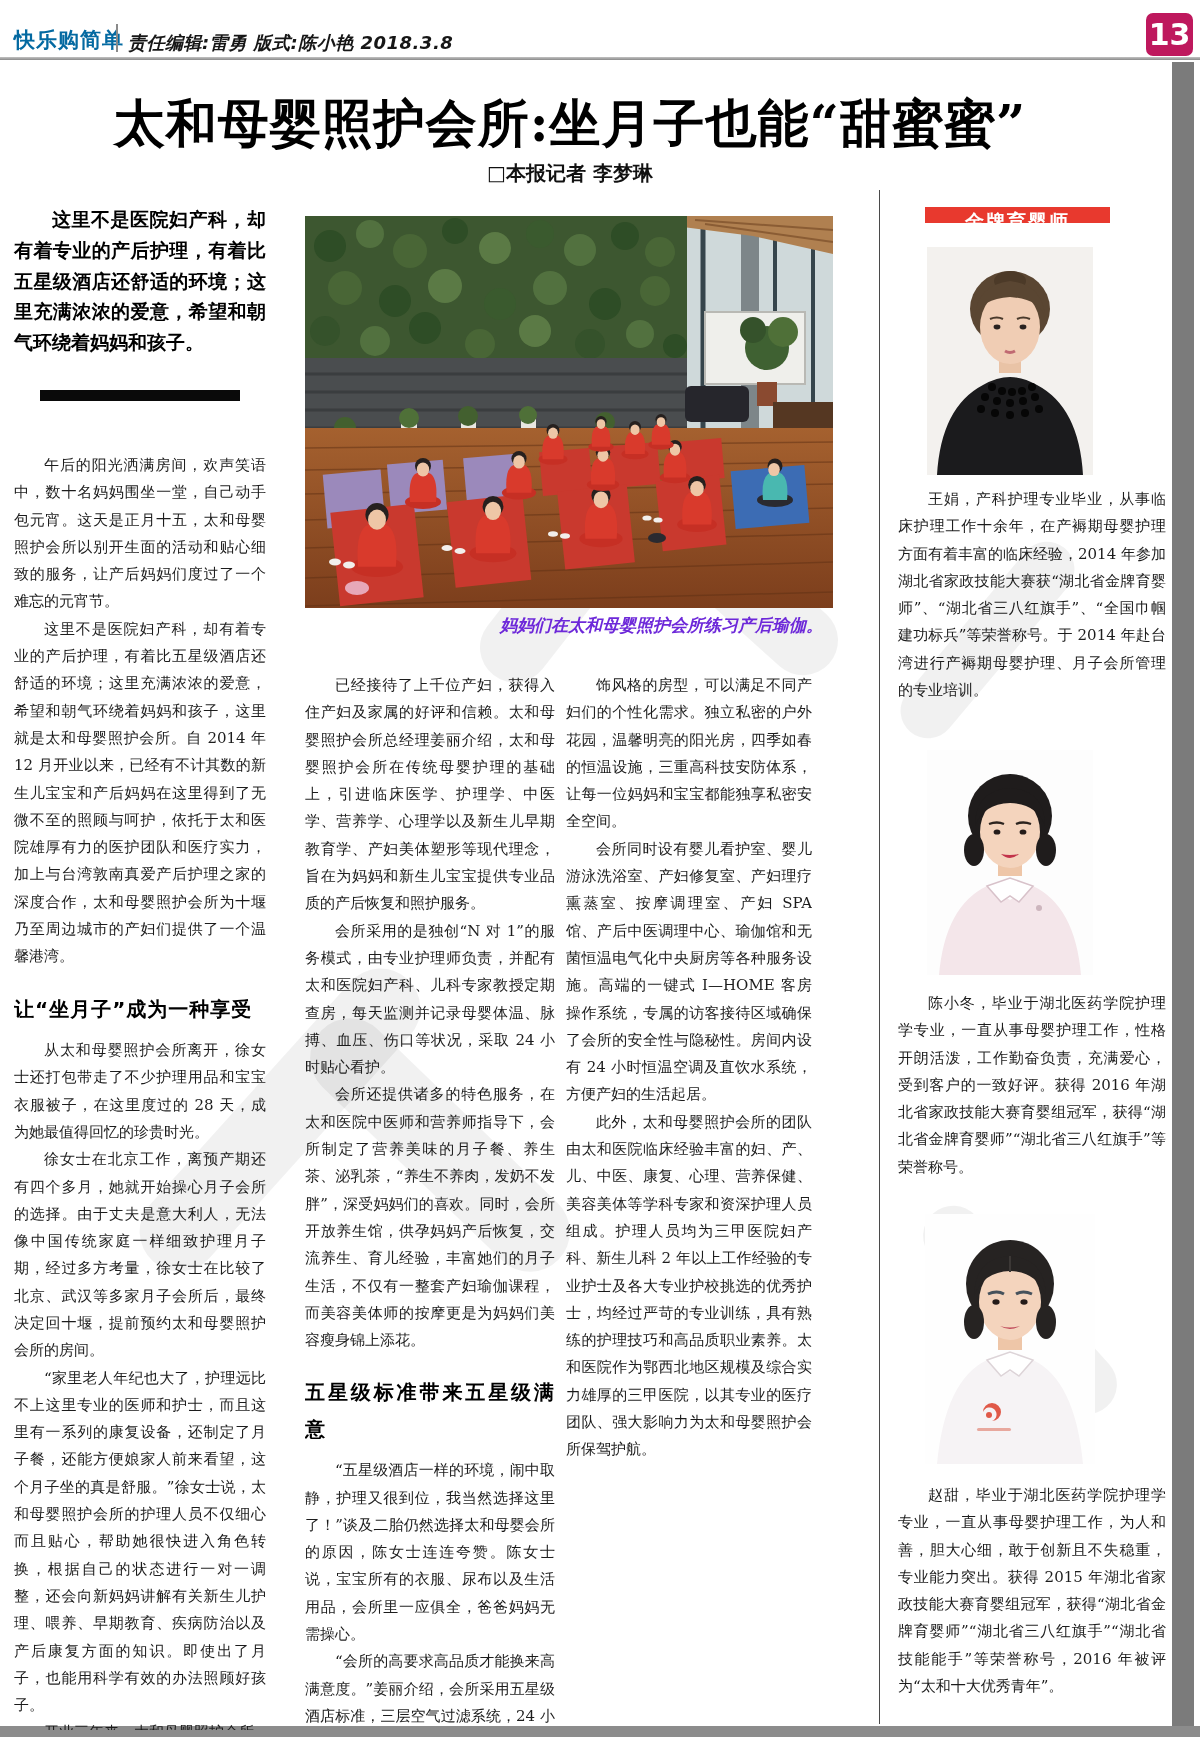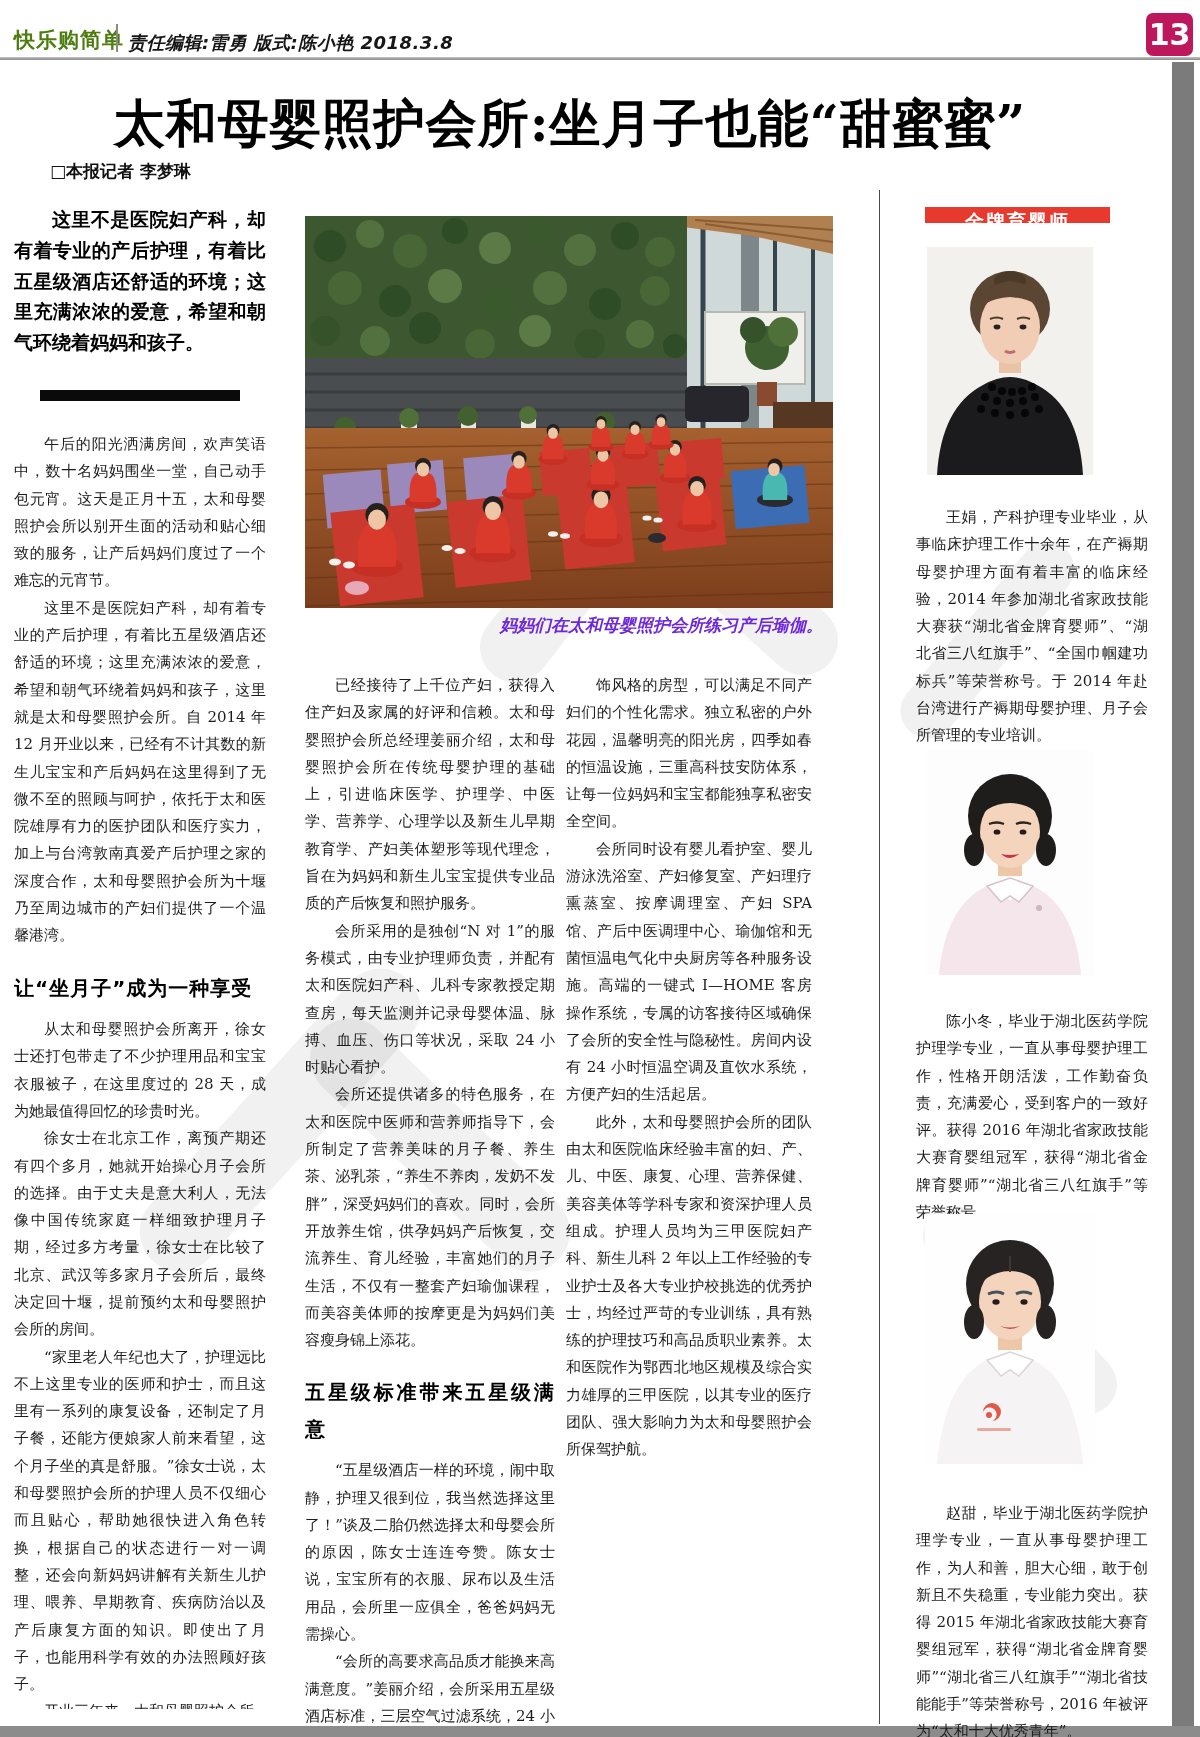--- a/index.html
+++ b/index.html
@@ -1,66 +1,66 @@
 <!DOCTYPE html>
 <html><head>
 <meta charset="utf-8">
 <style>
   html,body{margin:0;padding:0;}
   body{
     width:1200px;height:1737px;position:relative;background:#ffffff;
     font-family:"DejaVu Serif","Liberation Serif",serif;color:#111;overflow:hidden;
   }
   
-  .masthead{position:absolute;left:14px;top:26px;color:#4d7c0f;font-size:21px;font-weight:bold;
+  .masthead{position:absolute;left:14px;top:26px;color:#0369a1;font-size:21px;font-weight:bold;
     font-family:"DejaVu Sans","Liberation Sans",sans-serif;letter-spacing:1px;}
   .head-divider{position:absolute;left:116px;top:24px;width:2px;height:28px;background:#8a8a8a;}
   .editor-line{position:absolute;left:128px;top:31px;font-size:18px;font-weight:bold;font-style:italic;
     font-family:"DejaVu Sans","Liberation Sans",sans-serif;color:#161616;letter-spacing:.5px;}
   .header-rule{position:absolute;left:0;top:57px;width:1200px;height:3px;
     background:linear-gradient(#c2c2c2,#8a8a8a);}
   .page-num{position:absolute;right:7px;top:13px;width:47px;height:43px;background:#be185d;border-radius:7px;
     color:#fff;font-family:"DejaVu Sans","Liberation Sans",sans-serif;font-weight:bold;font-size:30px;
     display:flex;align-items:center;justify-content:center;}
   
   .right-bar{position:absolute;left:1172px;top:62px;width:22px;height:1664px;background:#7b7b7b;}
   .bottom-bar{position:absolute;left:0;bottom:0;width:1200px;height:11px;background:#8c8c8c;}
   
   .title{position:absolute;left:50px;top:90px;width:1040px;text-align:center;font-size:51px;font-weight:900;
     color:#000;letter-spacing:1px;white-space:nowrap;}
-  .byline{position:absolute;left:50px;top:160px;width:1040px;text-align:left;font-size:17px;font-weight:bold;}
+  .byline{position:absolute;left:50px;top:160px;width:1040px;text-align:center;font-size:20px;font-weight:bold;}
   
   .lead{position:absolute;left:14px;top:204px;width:252px;font-size:19px;font-weight:bold;line-height:1.62;
     text-align:justify;color:#000;}
   .lead p{margin:0;text-indent:2em;}
   .lead-bar{position:absolute;left:40px;top:390px;width:200px;height:11px;background:#0a0a0a;}
   
   .col{position:absolute;font-size:15px;line-height:1.82;color:#1c1c1c;text-align:justify;overflow:hidden;}
   .col p{margin:0;text-indent:2em;}
   .col h3{font-family:"DejaVu Sans","Liberation Sans",sans-serif;font-size:20px;color:#000;
     margin:20px 0 10px 0;letter-spacing:1px;}
-  .col1{left:14px;top:431px;width:252px;height:1278px;}
+  .col1{left:14px;top:452px;width:252px;height:1278px;}
   .col2{left:305px;top:672px;width:250px;height:1058px;}
   .col3{left:566px;top:672px;width:246px;height:1058px;}
   
   .photo-wrap{position:absolute;left:305px;top:216px;width:528px;height:392px;background:#ded9d0;}
   .photo-wrap svg{display:block;}
   .photo-caption{position:absolute;left:305px;top:614px;width:518px;text-align:right;font-weight:bold;
     font-style:italic;font-size:17px;color:#6d28d9;}
   
   .sidebar-divider{position:absolute;left:879px;top:190px;width:1px;height:1534px;background:#4a4a4a;}
   .sb-header{position:absolute;left:925px;top:207px;width:185px;height:16px;background:#e8392e;color:#fff;
     font-family:"DejaVu Sans","Liberation Sans",sans-serif;font-weight:bold;font-size:19px;line-height:28px;
     text-align:center;letter-spacing:2px;}
   .portrait{position:absolute;display:block;background:#f4f2ef;}
   .portrait1{left:927px;top:247px;width:166px;height:228px;}
   .portrait2{left:927px;top:750px;width:166px;height:225px;}
   .portrait3{left:925px;top:1214px;width:170px;height:250px;}
   .bio{position:absolute;left:898px;width:268px;font-size:15px;line-height:1.82;text-align:justify;color:#1c1c1c;}
-  .bio p{margin:18px;text-indent:2em;}
+  .bio p{margin:0;text-indent:2em;}
   .bio1{top:486px;}
   .bio2{top:990px;}
   .bio3{top:1482px;}
   
   .watermark{position:absolute;pointer-events:none;background:#000;opacity:0.055;border-radius:40px;}
   .wm1{left:560px;top:380px;width:70px;height:330px;transform:rotate(38deg);}
   .wm2{left:690px;top:430px;width:70px;height:280px;transform:rotate(-48deg);}
   .wm3{left:240px;top:930px;width:80px;height:380px;transform:rotate(42deg);}
   .wm4{left:400px;top:980px;width:80px;height:330px;transform:rotate(-46deg);}
   .wm5{left:960px;top:520px;width:55px;height:240px;transform:rotate(40deg);}

